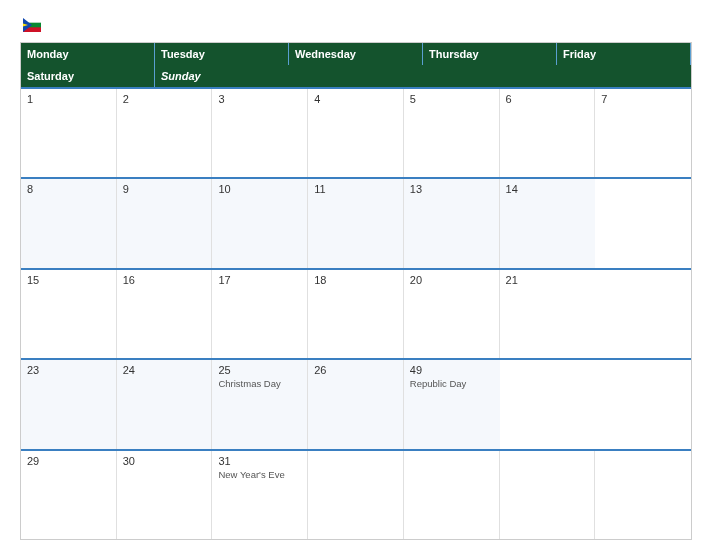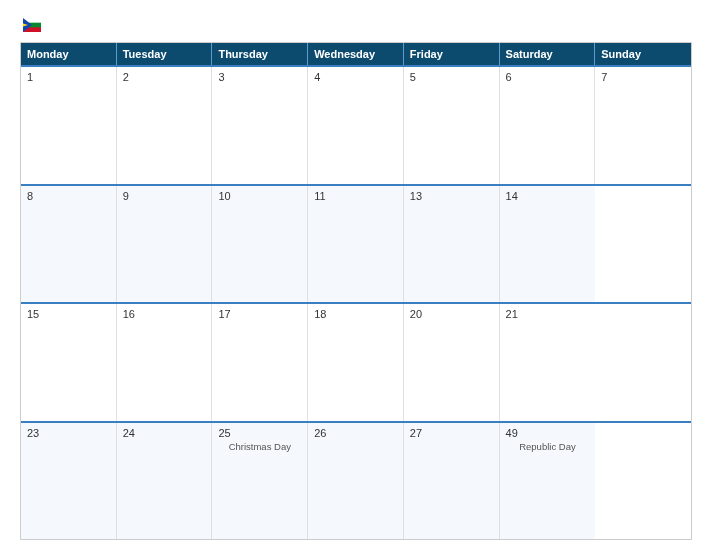--- a/index.html
+++ b/index.html
@@ -60,33 +60,34 @@
       min-width: 90px;
     }
     .calendar {
       flex: 1;
       display: flex;
       flex-direction: column;
       border: 1px solid #ccc;
     }
     .cal-header-row {
       display: grid;
-      grid-template-columns: repeat(7, 1fr);
-      background-color: #0c4a6e;
+      grid-template-columns: repeat(5, 1fr);
+      background-color: #14532d;
     }
     .cal-header-cell {
       color: #fff;
       font-size: 11px;
       font-weight: bold;
       padding: 5px 6px;
       text-align: left;
       border-right: 1px solid #5a9fd1;
     }
     .cal-header-cell:last-child {
       border-right: none;
+      font-style: italic;
     }
     .cal-body {
       flex: 1;
       display: flex;
       flex-direction: column;
     }
     .cal-week {
       display: grid;
       grid-template-columns: repeat(7, 1fr);
       flex: 1;
@@ -110,21 +111,20 @@
       font-size: 11px;
       color: #333;
       display: block;
       margin-bottom: 2px;
     }
     .event-label {
       font-size: 9.5px;
       color: #555;
       display: block;
       margin-top: 1px;
-      text-align: center;
     }
     
     .cal-week:nth-child(even) .cal-cell {
       background: #f5f8fc;
     }
     .cal-week:nth-child(odd) .cal-cell {
       background: #fff;
     }
   </style>
 </head>
@@ -146,22 +146,22 @@
       </span>
     </div>
     <h1 class="title"></h1>
     <div class="country"></div>
   </div>
 
   <div class="calendar">
     <div class="cal-header-row">
     <div class="cal-header-cell">Monday</div>
         <div class="cal-header-cell">Tuesday</div>
+        <div class="cal-header-cell">Wednesday</div>
         <div class="cal-header-cell">Thursday</div>
-        <div class="cal-header-cell">Wednesday</div>
         <div class="cal-header-cell">Friday</div>
         <div class="cal-header-cell">Saturday</div>
         <div class="cal-header-cell">Sunday</div>
       </div>
     <div class="cal-body">
     <div class="cal-week">
           <div class="cal-cell">
             <span class="day-num">1</span>
           </div>
           <div class="cal-cell">
@@ -231,22 +231,35 @@
             <span class="day-num">24</span>
           </div>
           <div class="cal-cell">
             <span class="day-num">25</span>
             <span class="event-label">Christmas Day</span>
           </div>
           <div class="cal-cell">
             <span class="day-num">26</span>
           </div>
           <div class="cal-cell">
-            <span class="day-num">27</span>
-          </div>
-          <div class="cal-cell">
             <span class="day-num">49</span>
             <span class="event-label">Republic Day</span>
           </div>
+        </div>
+        <div class="cal-week">
+          <div class="cal-cell">
+            <span class="day-num">29</span>
+          </div>
+          <div class="cal-cell">
+            <span class="day-num">30</span>
+          </div>
+          <div class="cal-cell">
+            <span class="day-num">31</span>
+            <span class="event-label">New Year's Eve</span>
+          </div>
+          <div class="cal-cell empty"></div>
+          <div class="cal-cell empty"></div>
+          <div class="cal-cell empty"></div>
+          <div class="cal-cell empty"></div>
         </div>
       </div>
   </div>
 </div>
 
 </body></html>

